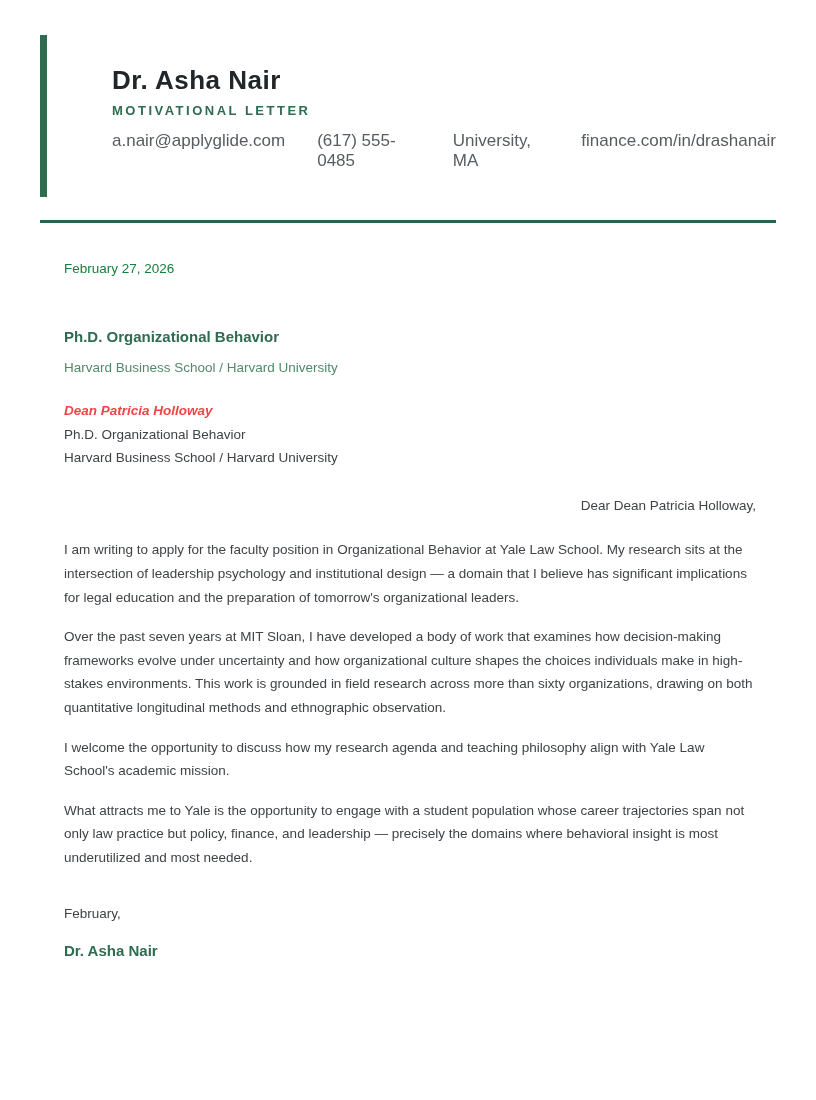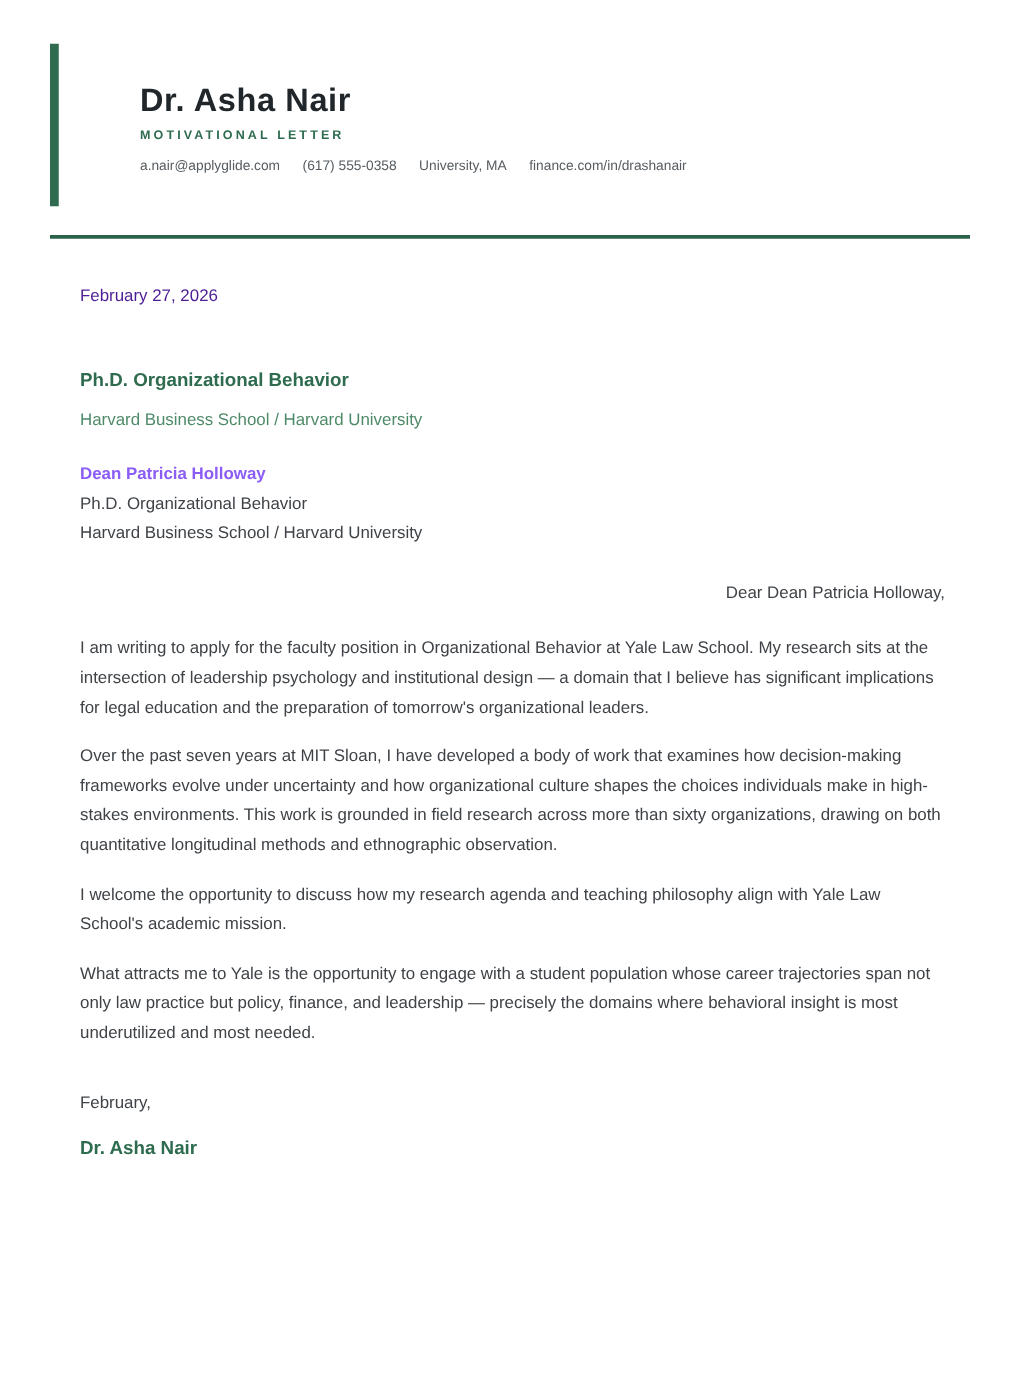--- a/index.html
+++ b/index.html
@@ -21,65 +21,66 @@
   }
   .header .name {
     font-size: 26px;
     font-weight: bold;
     color: #20262a;
     letter-spacing: 0.5px;
     line-height: 1.2;
   }
   .header .doc-type {
     margin-top: 7px;
-    font-size: 10px;
+    font-size: 13px;
     font-weight: bold;
     color: #2e6b4f;
     letter-spacing: 2.5px;
   }
   .contact-row {
     margin-top: 13px;
     display: flex;
-    gap: 18px;
-    font-size: 11px;
+    gap: 32px;
+    font-size: 17px;
     color: #565c61;
   }
   
   .divider {
     margin-top: 23px;
     height: 3px;
     background: #2b634a;
   }
   
   .content {
     padding: 0 20px 0 24px;
     color: #3f4347;
     font-size: 13.5px;
     line-height: 23.6px;
   }
   .date {
     margin-top: 34px;
-    color: #4c1d95;
+    color: #15803d;
   }
   .position-title {
     margin-top: 44px;
     font-size: 15px;
     font-weight: bold;
     color: #2e6b4f;
   }
   .institution {
     margin-top: 8px;
     color: #4f8a68;
   }
   .recipient {
     margin-top: 19px;
   }
   .recipient .recipient-name {
     font-weight: bold;
-    color: #8b5cf6;
+    color: #ef4444;
+    font-style: italic;
   }
   .salutation {
     margin-top: 24px;
     text-align: right;
   }
   .paragraphs { margin-top: 21px; }
   .paragraphs p { margin-bottom: 16px; }
   .closing { margin-top: 33px; }
   .signature {
     margin-top: 13px;
@@ -91,21 +92,21 @@
 </head>
 <body>
 
 <div class="page">
 
   <div class="header">
     <div class="name">Dr. Asha Nair</div>
     <div class="doc-type">MOTIVATIONAL LETTER</div>
     <div class="contact-row">
       <span>a.nair@applyglide.com</span>
-      <span>(617) 555-0358</span>
+      <span>(617) 555-0485</span>
       <span>University, MA</span>
       <span>finance.com/in/drashanair</span>
     </div>
   </div>
 
   <div class="divider"></div>
 
   <div class="content">
     <div class="date">February 27, 2026</div>
 

